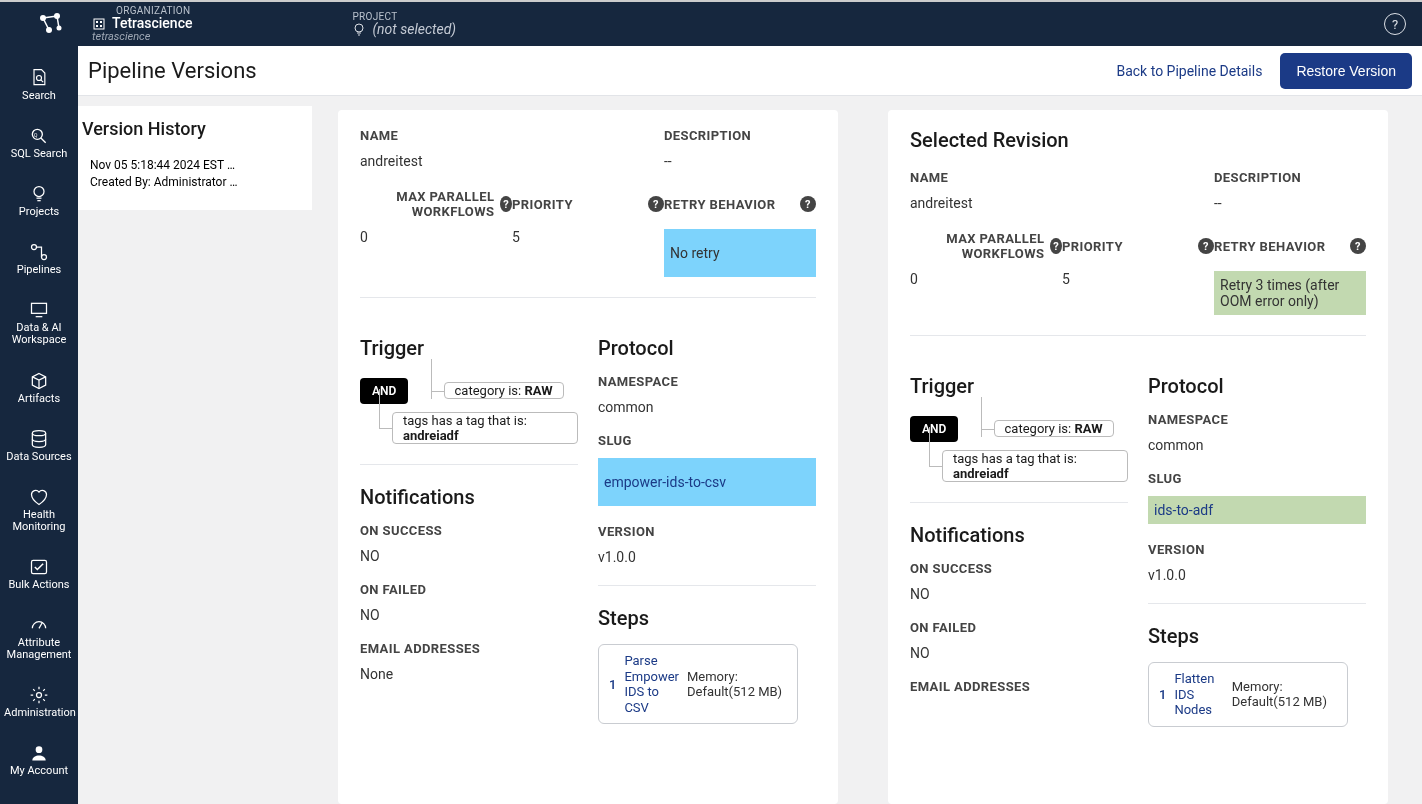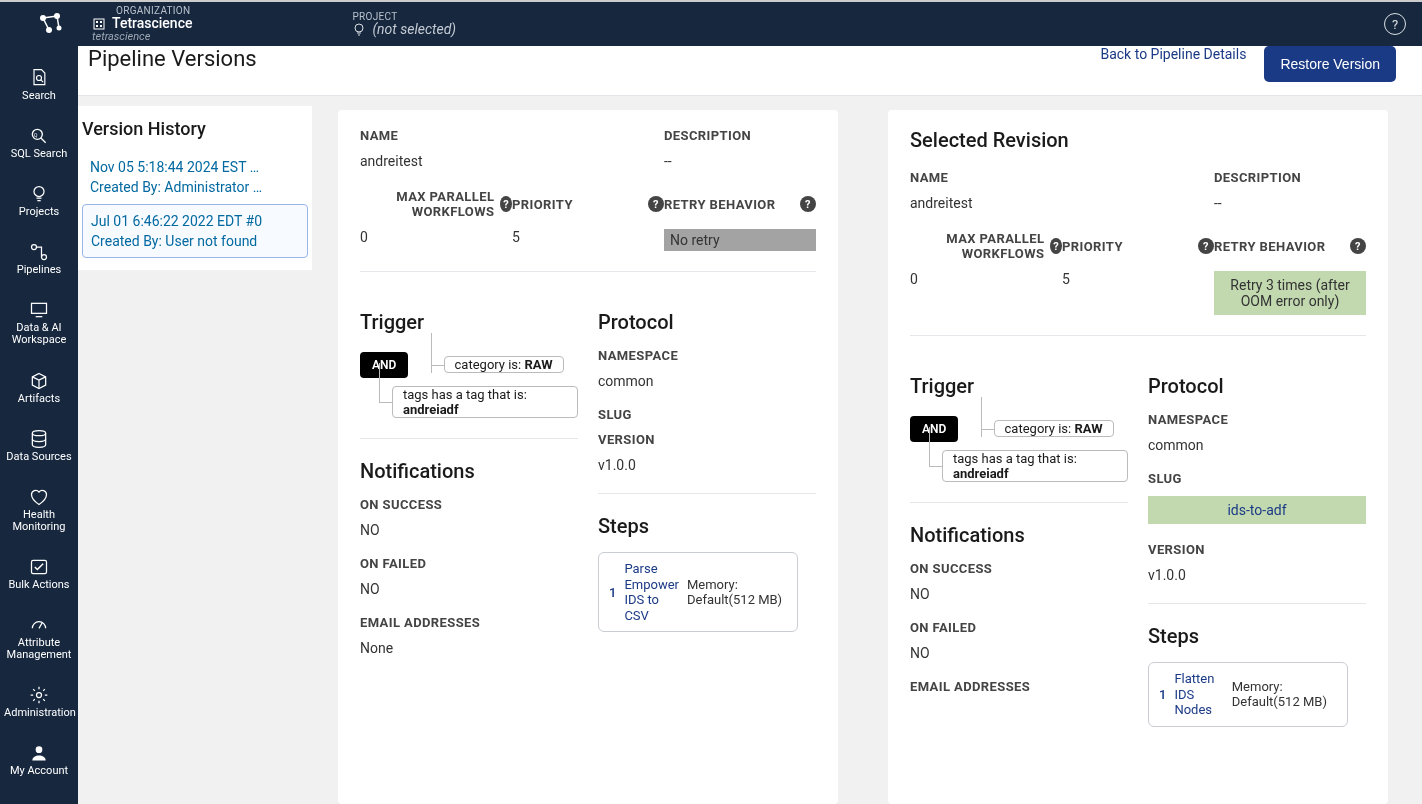--- a/index.html
+++ b/index.html
@@ -103,22 +103,22 @@
       flex: 1;
       display: flex;
       flex-direction: column;
       min-width: 0;
     }
     .subheader {
       background: #fff;
       border-bottom: 1px solid #e2e4e8;
       height: 50px;
       display: flex;
-      align-items: flex-start;
-      padding: 0 26px 0 10px;
+      align-items: center;
+      padding: 0 10px 0 10px;
       gap: 8px;
     }
     .page-title {
       font-size: 22px;
       font-weight: 400;
       flex: 1;
       padding-left: 0px;
     }
     .back-link {
       color: #1b3a86;
@@ -150,22 +150,22 @@
       margin: 10px 0 10px 0;
       padding: 12px 4px;
       height: fit-content;
     }
     .history-panel h3 {
       font-size: 18px;
       font-weight: 500;
       margin-bottom: 12px;
     }
     .ver-item {
-      font-size: 14px;
-      color: #0369a1;
+      font-size: 12px;
+      color: #000000;
       padding: 6px 8px;
       line-height: 1.45;
     }
     .ver-item .date { white-space: nowrap; overflow: hidden; text-overflow: ellipsis; }
     .ver-item.selected {
       border: 1px solid #9bb5e9;
       border-radius: 4px;
       background: #f7faff;
     }
 
@@ -213,22 +213,22 @@
       width: 16px; height: 16px;
       background: #444;
       color: #fff;
       border-radius: 50%;
       font-size: 11px;
       display: inline-flex;
       align-items: center; justify-content: center;
       margin-left: auto;
     }
 
-    .hl-red { background: #a3a3a3; padding: 3px 6px; display: inline-block; min-width: 100%; }
-    .hl-green { background: #c2d9b0; padding: 6px 6px; display: inline-block; min-width: 100%; text-align: center; }
+    .hl-red { background: #7dd3fc; padding: 16px 6px; display: inline-block; min-width: 100%; }
+    .hl-green { background: #c2d9b0; padding: 6px 6px; display: inline-block; min-width: 100%; }
     .hr { border: none; border-top: 1px solid #e5e7eb; margin: 20px 0; }
 
     .section-h {
       font-size: 20px;
       font-weight: 500;
       margin: 18px 0 14px 0;
     }
     .sub-flabel {
       font-size: 13px;
       font-weight: 700;
@@ -497,24 +497,20 @@
     </div>
 
     <div class="content">
 
       <div class="history-panel">
         <h3>Version History</h3>
         <div class="ver-item">
           <div class="date">Nov 05 5:18:44 2024 EST …</div>
           <div>Created By: Administrator …</div>
         </div>
-        <div class="ver-item selected">
-          <div class="date">Jul 01 6:46:22 2022 EDT #0</div>
-          <div>Created By: User not found</div>
-        </div>
       </div>
 
       <div class="diff-area">
 
         <div class="diff-col">
 
           <div class="field-grid">
             <div class="flabel">NAME</div>
             <div class="flabel" style="grid-column:3/4">DESCRIPTION</div>
             <div class="fval">andreitest</div>
@@ -563,20 +559,21 @@
               <div class="sub-fval">NO</div>
               <div class="sub-flabel">EMAIL ADDRESSES</div>
               <div class="sub-fval">None</div>
             </div>
 
             <div>
               <div class="section-h">Protocol</div>
               <div class="sub-flabel">NAMESPACE</div>
               <div class="sub-fval">common</div>
               <div class="sub-flabel">SLUG</div>
+              <div class="sub-fval"><span class="hl-red slug-link">empower-ids-to-csv</span></div>
               <div class="sub-flabel">VERSION</div>
               <div class="sub-fval">v1.0.0</div>
               <hr class="hr">
               <div class="section-h">Steps</div>
               <div class="step-card">
                 <div class="step-num">1</div>
                 <div class="step-name">Parse Empower IDS to CSV</div>
                 <div class="step-mem">Memory: Default(512 MB)</div>
               </div>
             </div>

